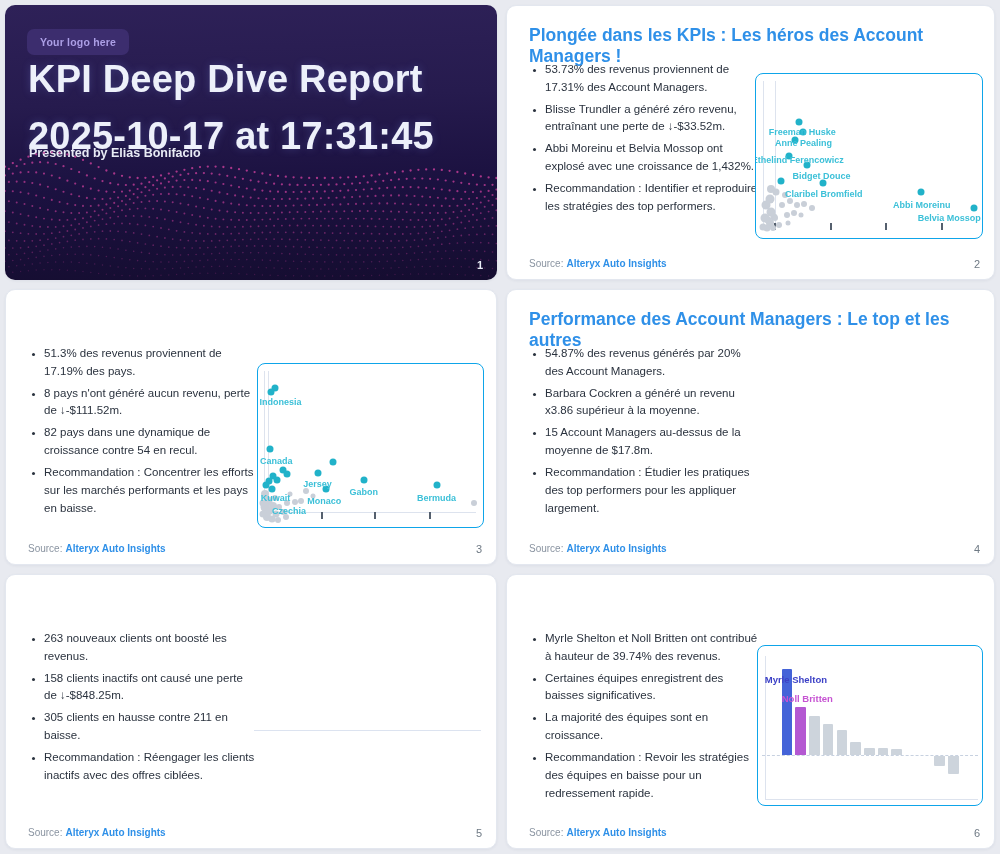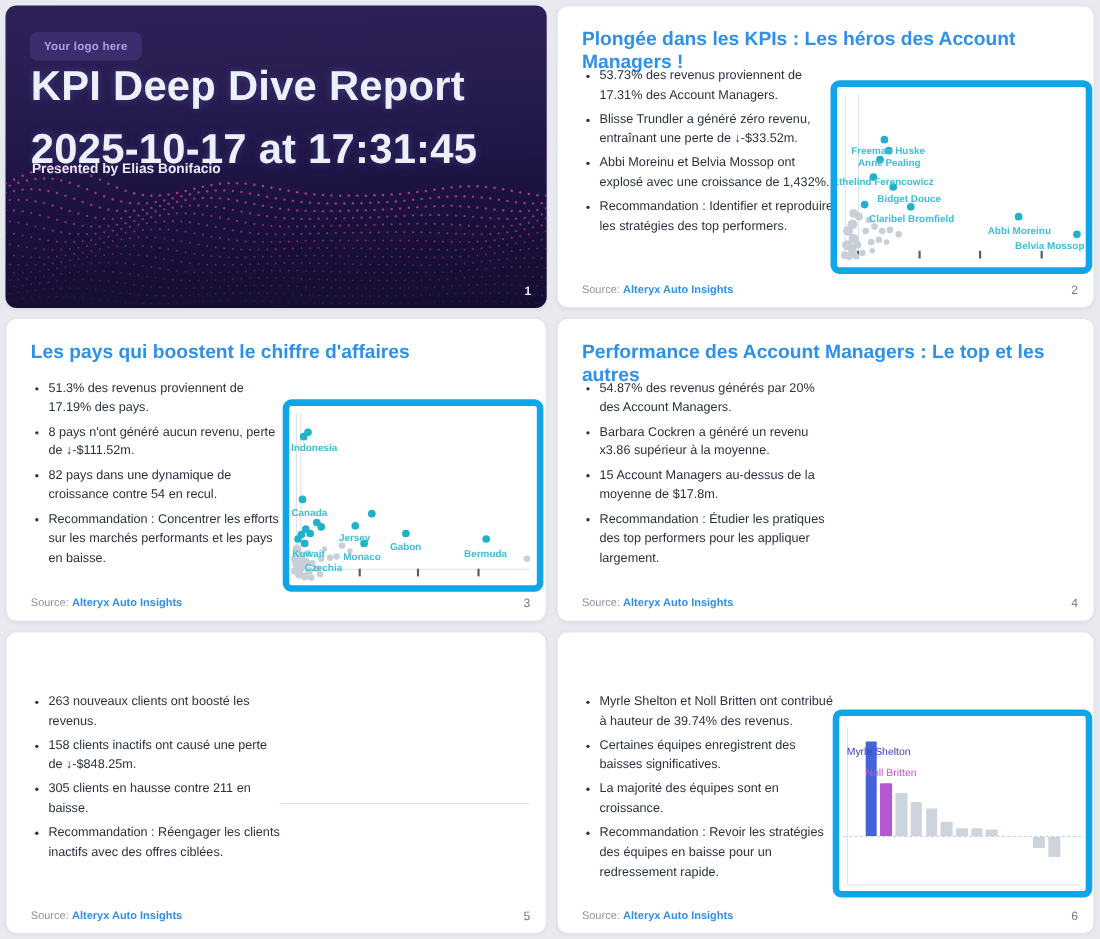--- a/index.html
+++ b/index.html
@@ -39,37 +39,37 @@
   
   .stitle{position:absolute;left:22px;top:19px;right:14px;margin:0;font-size:17.5px;font-weight:700;color:#2F90E8;}
   ul.bullets{
     position:absolute;left:24px;top:55px;width:214px;margin:0;padding:0 0 0 14px;
     font-size:11.5px;line-height:1.55;color:#2A323E;
   }
   ul.bullets li{margin-bottom:4px;}
   ul.bullets li::marker{font-size:9px;color:#2A323E;}
   .footer-source{position:absolute;left:22px;bottom:10px;font-size:10px;color:#8A94A1;}
   .footer-source a{color:#2F90E8;text-decoration:none;font-weight:600;margin-left:3px;}
-  .chartbox{position:absolute;background:#fff;border:6px solid #0ea5e9;border-radius:8px;overflow:hidden;}
+  .chartbox{position:absolute;background:#fff;border:1px solid #0ea5e9;border-radius:8px;overflow:hidden;}
   .vline{position:absolute;width:1px;background:#DDE3EE;}
   .hline{position:absolute;height:1px;background:#DDE3EE;}
   .tick{position:absolute;width:2px;height:7px;background:#55606E;}
   .dot{position:absolute;border-radius:50%;transform:translate(-50%,-50%);}
   .slabel{position:absolute;font-size:9px;font-weight:700;color:#3CC0D8;white-space:nowrap;}
   .hbar{position:absolute;background:#27B8CE;border-radius:2px 4px 4px 2px;}
   .hbar-label-in{
     position:absolute;right:7px;top:50%;transform:translateY(-50%);
     color:#fff;font-size:9.5px;font-weight:700;text-shadow:0 1px 2px rgba(20,60,70,.55);
   }
   .hbar-label-out{position:absolute;font-size:9.5px;font-weight:600;color:#5A6573;white-space:nowrap;transform:translateY(-50%);}
   .scroll-thumb{position:absolute;width:4px;border-radius:2px;background:#B9C4D6;}
   .scroll-track{position:absolute;width:2px;background:#EDF1F7;}
   .vbar{position:absolute;border-radius:1px 1px 0 0;}
   .zero-dash{position:absolute;height:0;border-top:1px dashed #C7D1E0;}
-  .vlabel{position:absolute;font-size:9.5px;font-weight:400;white-space:nowrap;}
+  .vlabel{position:absolute;font-size:9.5px;font-weight:700;white-space:nowrap;}
   .baseline-only{position:absolute;height:1px;background:#DCE3F0;}
 </style>
 </head>
 <body>
 
 <main class="page">
 
   <section class="slide slide-cover">
     <div class="logo-badge">Your logo here</div>
     <h1 class="cover-title">KPI Deep Dive Report 2025-10-17 at 17:31:45</h1>
@@ -1092,21 +1092,20 @@
         <span class="slabel" style="left: 20.5%; top: 35.2%; transform: translate(-50%, -50%);">Freeman Huske</span>
         <span class="slabel" style="left: 21%; top: 41.8%; transform: translate(-50%, -50%);">Anne Pealing</span>
         <span class="slabel" style="left: 18.5%; top: 52.7%; transform: translate(-50%, -50%);">Ethelind Ferencowicz</span>
         <span class="slabel" style="left: 29%; top: 62.4%; transform: translate(-50%, -50%);">Bidget Douce</span>
         <span class="slabel" style="left: 30%; top: 72.9%; transform: translate(-50%, -50%);">Claribel Bromfield</span>
         <span class="slabel" style="left: 73.3%; top: 80%; transform: translate(-50%, -50%);">Abbi Moreinu</span>
         <span class="slabel" style="left: 99.5%; top: 87.9%; transform: translate(-100%, -50%); padding-left: 36px;">Belvia Mossop</span>
       </div>
     </section>
   <section class="slide content" id="slide-3">
-      <h2 class="stitle">Les pays qui boostent le chiffre d'affaires</h2>
       <ul class="bullets">
         <li>51.3% des revenus proviennent de 17.19% des pays.</li>
         <li>8 pays n'ont généré aucun revenu, perte de ↓-$111.52m.</li>
         <li>82 pays dans une dynamique de croissance contre 54 en recul.</li>
         <li>Recommandation : Concentrer les efforts sur les marchés performants et les pays en baisse.</li>
       </ul>
       <div class="footer-source"><span>Source:</span><a href="#">Alteryx Auto Insights</a></div>
       <div class="pageno">3</div>
       <div class="chartbox" style="left: 251px; top: 73px; width: 225px; height: 163px;">
         <div class="vline" style="left: 2.5%; top: 4%; height: 88%;"></div>

